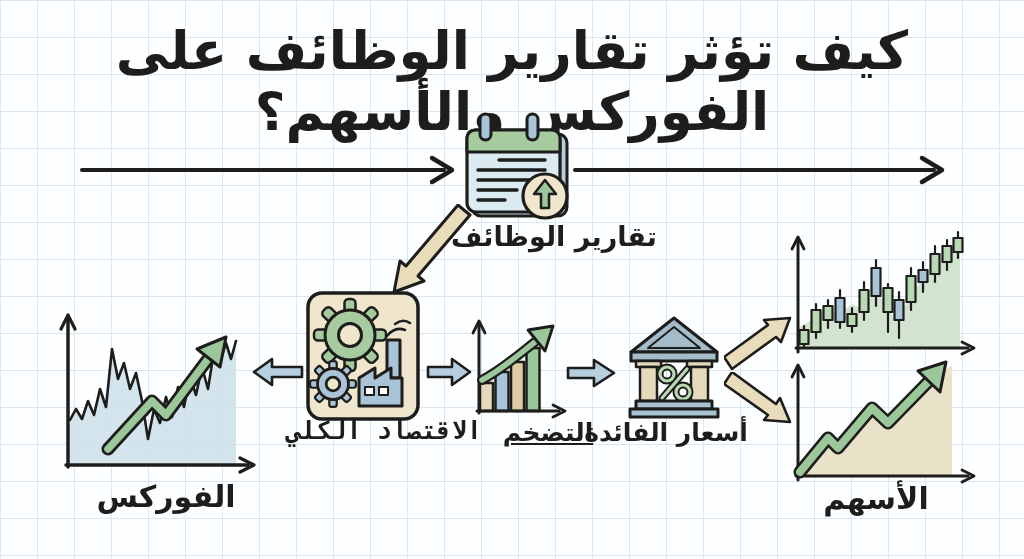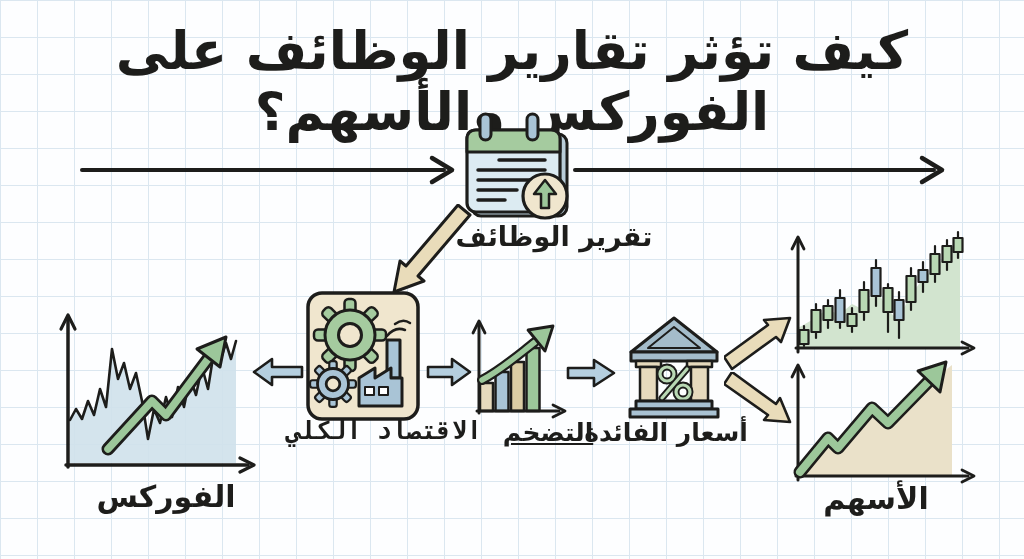--- a/index.html
+++ b/index.html
@@ -54,21 +54,21 @@
       <line x1="23" y1="70" x2="88" y2="70"></line>
       <line x1="23" y1="80" x2="62" y2="80"></line>
       <line x1="23" y1="90" x2="50" y2="90"></line>
     </g>
     <g>
       <circle class="ink" cx="90" cy="86" r="22" stroke-width="3.2" style="fill:var(--tan-panel)"></circle>
       <polygon class="ink" points="90,70 101,84 94,84 94,98 86,98 86,84 79,84" stroke-width="2.5" style="fill:var(--green)"></polygon>
     </g>
   </svg>
 
-  <div class="label lbl28" style="left:554px;top:221px;">تقرير الوظائف</div>
+  <div class="label lbl28" style="left:554px;top:221px;">تقارير الوظائف</div>
 
   <svg class="abs" style="left:380px;top:204px;" width="96" height="96">
     <path class="ink" d="M90,11 L38,72 L44,77 L14,88 L20,57 L26,62 L78,1 Z" stroke-width="3" style="fill:var(--tan-arrow)"></path>
   </svg>
 
   <svg class="abs" style="left:48px;top:305px;" width="215" height="190">
     <polygon points="22,158 22,115 28,104 34,114 40,96 46,110 52,84 58,102 64,44 70,74 76,58 82,84 88,68 94,96 100,134 106,104 112,118 118,92 124,112 130,82 136,102 142,72 148,90 154,62 160,84 166,46 172,56 178,38 183,54 188,36 188,158" style="fill:var(--blue-area)" opacity="0.9"></polygon>
     <polyline class="ink" points="22,115 28,104 34,114 40,96 46,110 52,84 58,102 64,44 70,74 76,58 82,84 88,68 94,96 100,134 106,104 112,118 118,92 124,112 130,82 136,102 142,72 148,90 154,62 160,84 166,46 172,56 178,38 183,54 188,36" stroke-width="2.6" fill="none"></polyline>
     <line class="ink" x1="20" y1="162" x2="20" y2="14" stroke-width="3.5"></line>
     <polyline class="ink" points="13,24 20,10 27,24" stroke-width="3.2" fill="none"></polyline>

